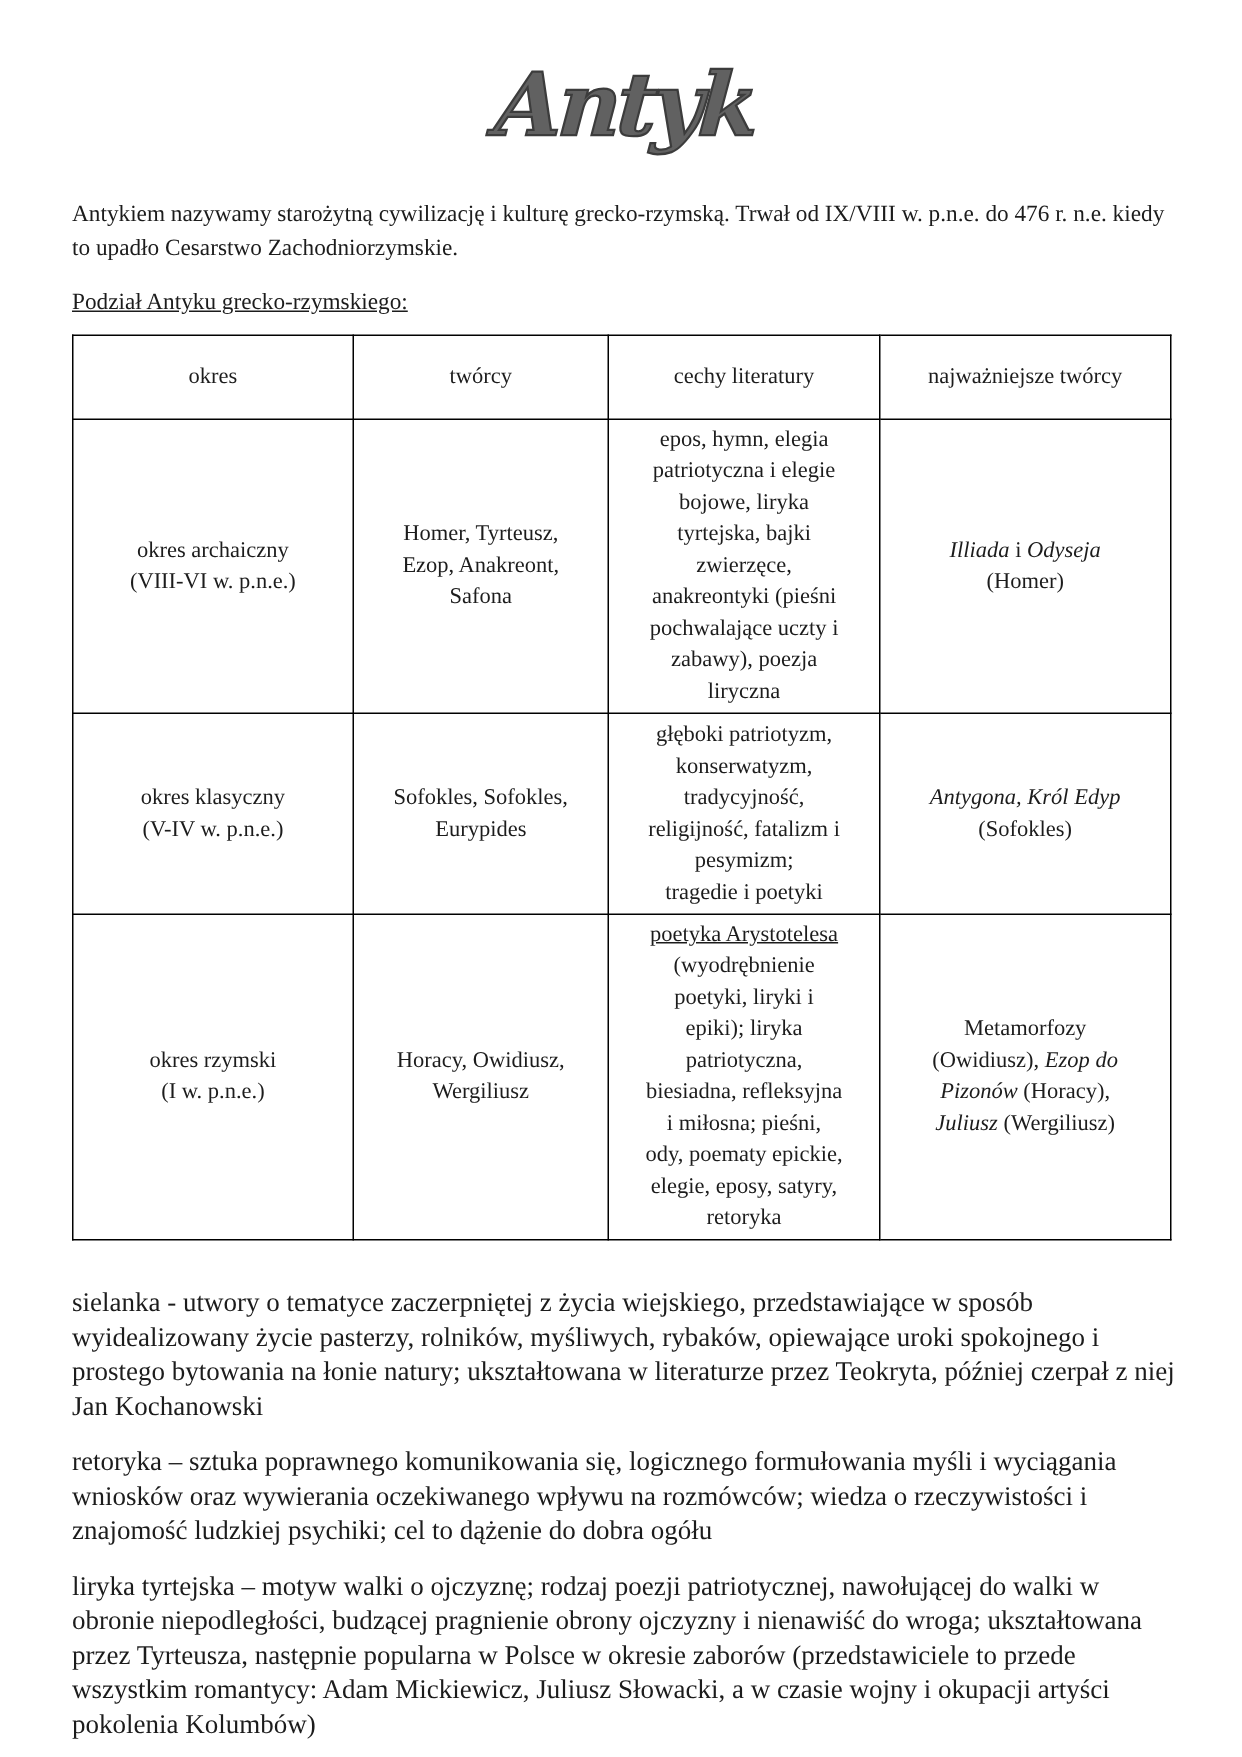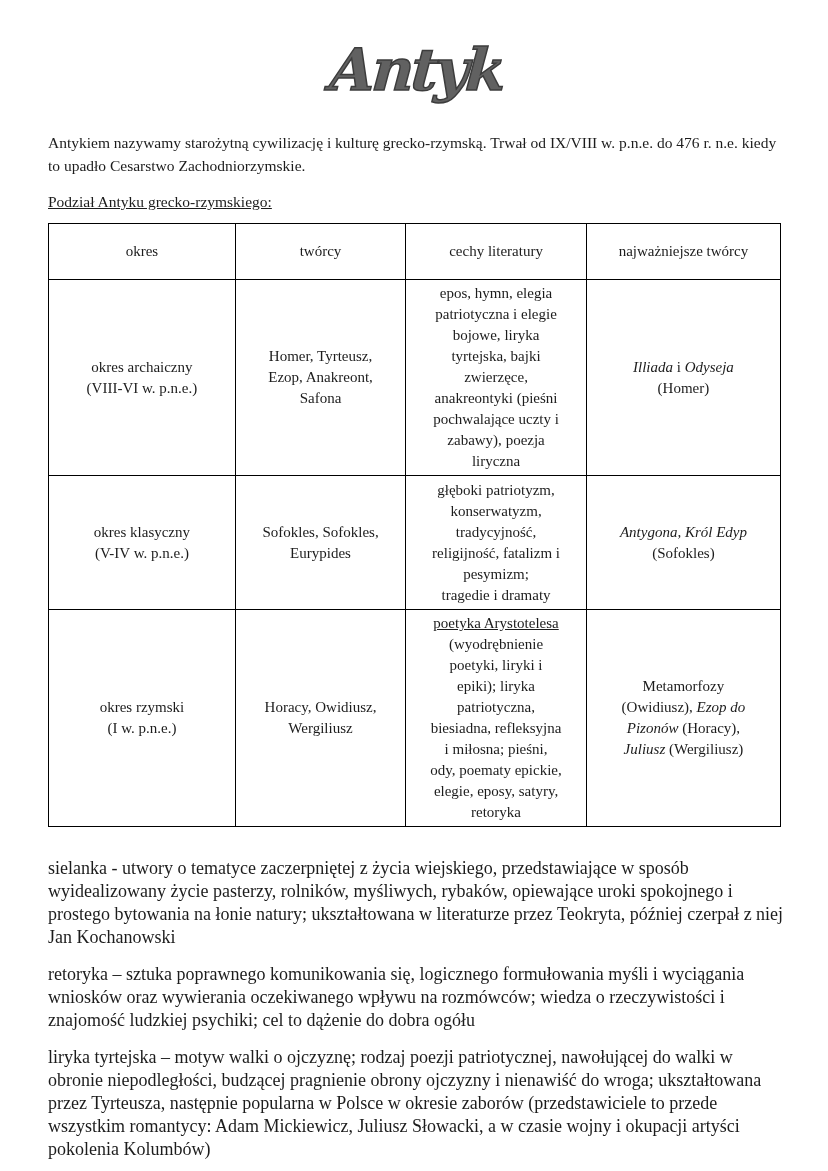--- a/index.html
+++ b/index.html
@@ -107,21 +107,21 @@
         <td><span>epos, hymn, elegia patriotyczna i elegie bojowe, </span><span class="b">liryka tyrtejska</span><span>, bajki zwierzęce, </span><span class="b">anakreontyki</span><span> (pieśni pochwalające uczty i zabawy), </span><span class="b">poezja liryczna</span></td>
         <td><span class="i">Illiada</span><span> i </span><span class="i">Odyseja</span><span>
 (Homer)</span></td>
       </tr>
       <tr class="row-classical">
         <td><span class="b">okres klasyczny</span><span>
 (V-IV w. p.n.e.)</span></td>
         <td><span>Sofokles, </span><span class="b">Sofokles</span><span>,
 Eurypides</span></td>
         <td><span>głęboki patriotyzm, konserwatyzm, tradycyjność, religijność, fatalizm i pesymizm;
-</span><span class="b">tragedie i dramaty</span></td>
+</span><span class="b">tragedie i poetyki</span></td>
         <td><span class="i">Antygona, Król Edyp</span><span>
 (Sofokles)</span></td>
       </tr>
       <tr class="row-roman">
         <td><span class="b">okres rzymski</span><span>
 (I w. p.n.e.)</span></td>
         <td><span class="b">Horacy, Owidiusz,
 Wergiliusz</span></td>
         <td><span class="b u">poetyka Arystotelesa</span><span> (wyodrębnienie poetyki, liryki i epiki); liryka patriotyczna, biesiadna, refleksyjna i miłosna; </span><span class="b">pieśni, ody</span><span>, poematy epickie, elegie, </span><span class="b">eposy, satyry, retoryka</span></td>
         <td><span>Metamorfozy (Owidiusz), </span><span class="i">Ezop do Pizonów</span><span> (Horacy), </span><span class="i">Juliusz</span><span> (Wergiliusz)</span></td>

